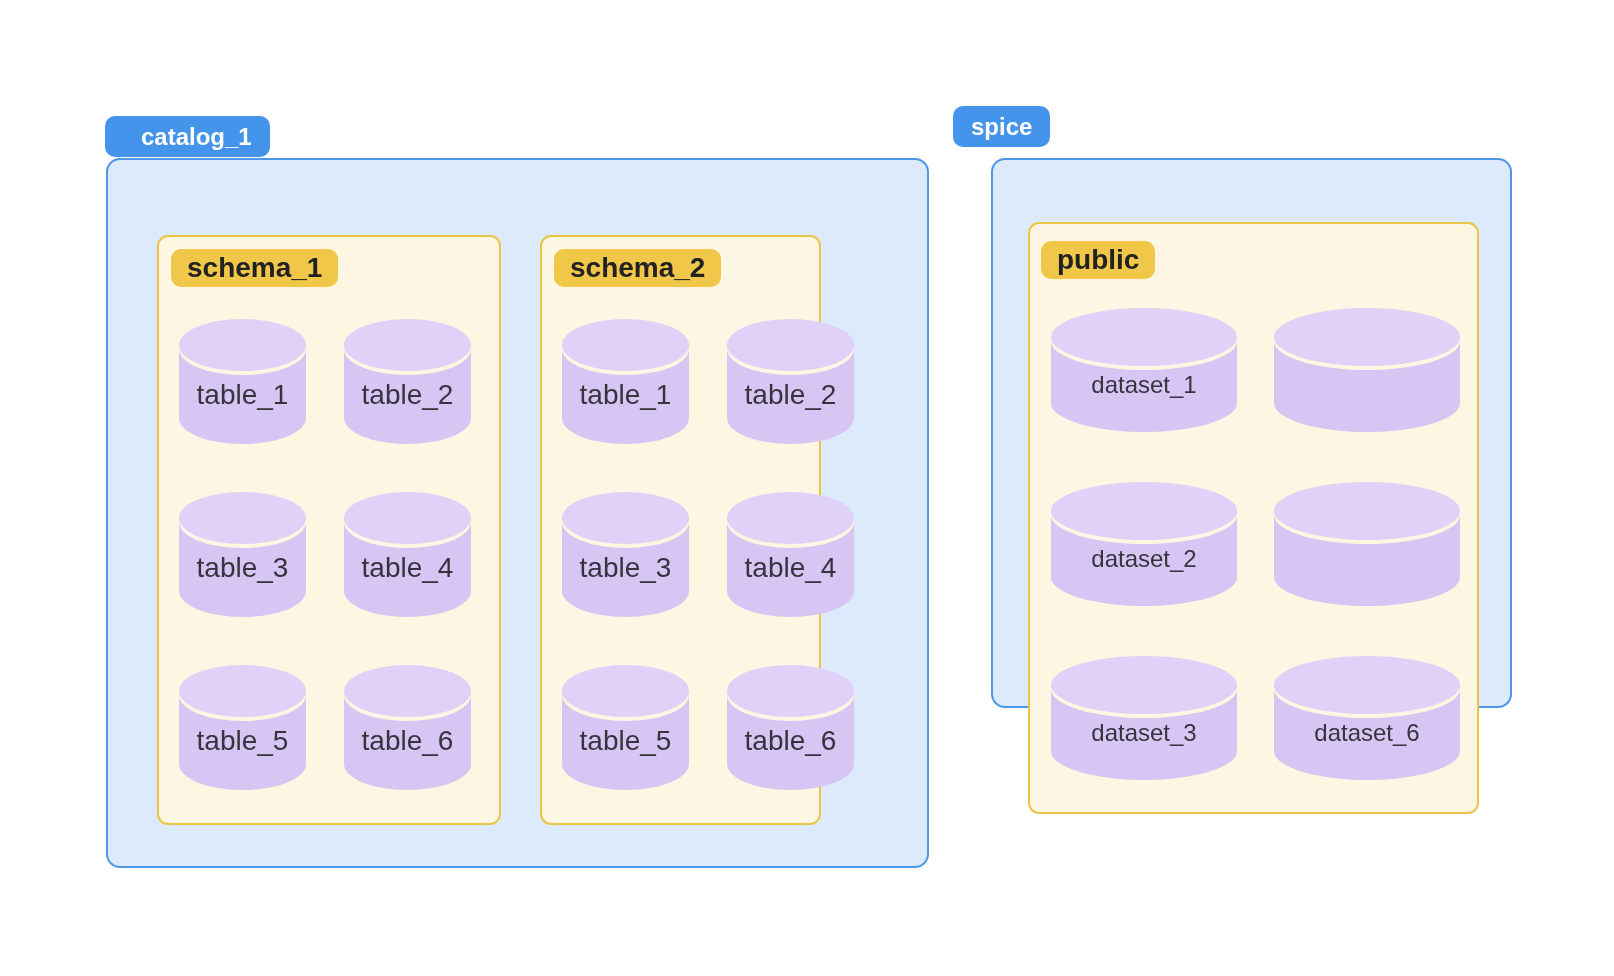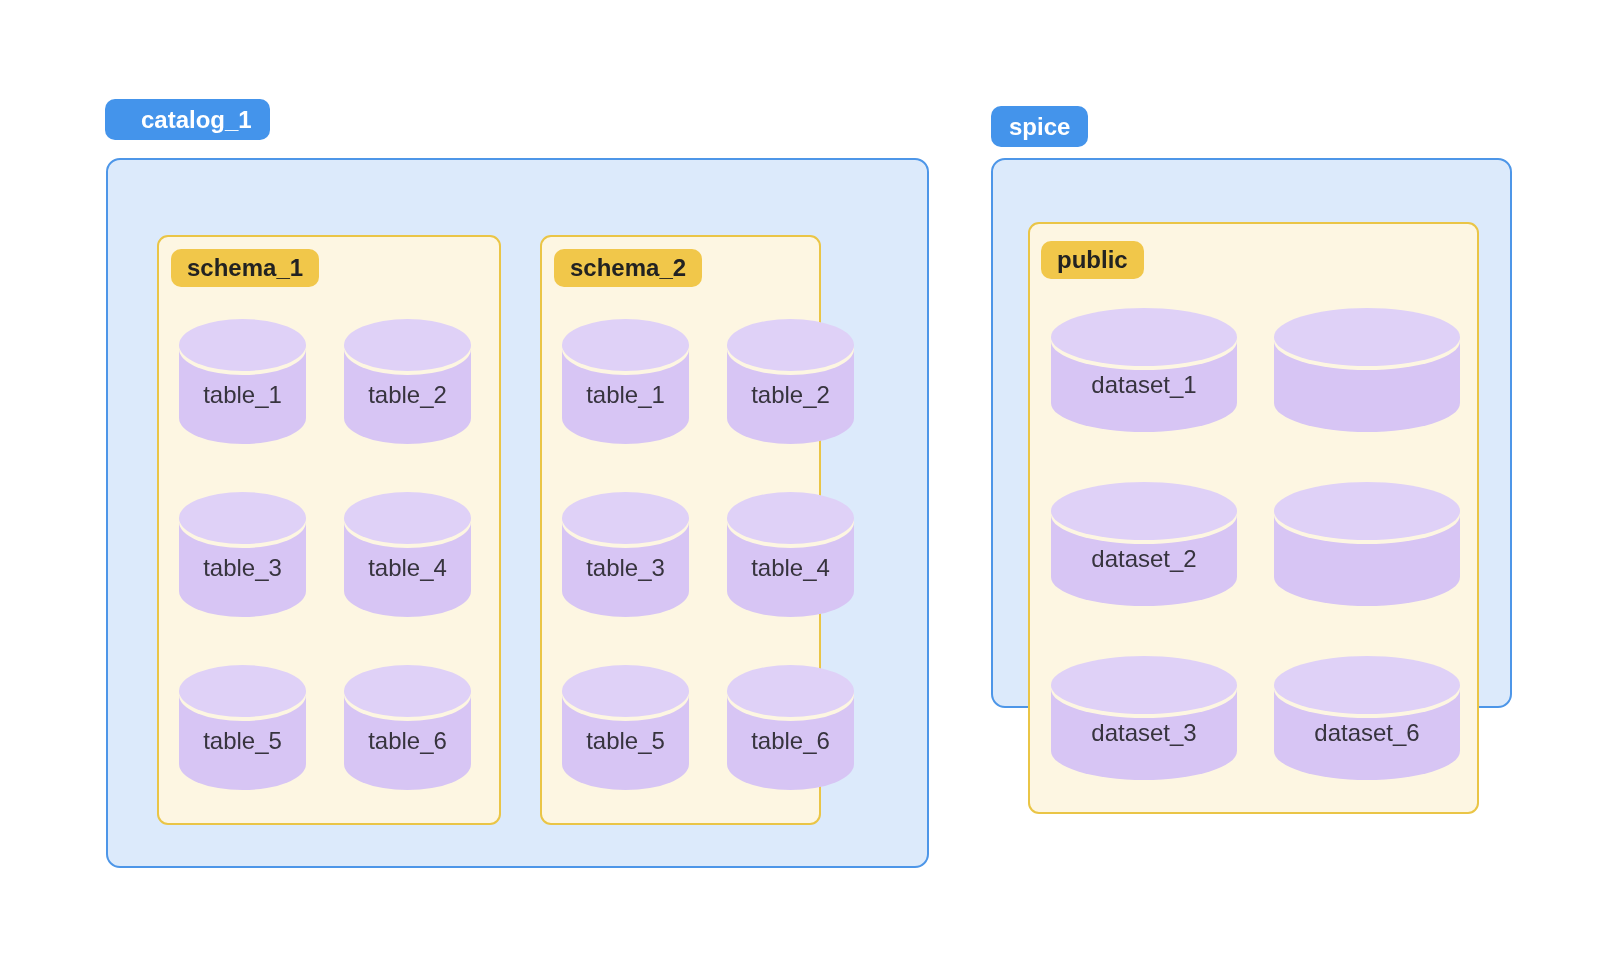--- a/index.html
+++ b/index.html
@@ -13,21 +13,21 @@
   .pill { position:absolute; display:inline-block; box-sizing:border-box;
           border-radius:10px; white-space:nowrap; }
   .pill.blue {
     background:var(--blue-pill-bg,#4494EB);
     color:var(--blue-pill-text,#ffffff);
     font-size:24px; font-weight:600; line-height:25px; padding:8px 18px;
   }
   .pill.gold {
     background:var(--gold-pill-bg,#F1C74A);
     color:var(--gold-pill-text,#222222);
-    font-size:24px; font-weight:700; line-height:24px; padding:7px 16px;
+    font-size:28px; font-weight:700; line-height:24px; padding:7px 16px;
     z-index:2;
   }
 
   
   .blue-container {
     position:absolute; box-sizing:border-box;
     background:var(--blue-container-bg,#DCEAFB);
     border:2px solid var(--blue-container-border,#4D96E8);
     border-radius:14px;
   }
@@ -78,33 +78,33 @@
     z-index:1;
   }
   .cyl-label {
     position:absolute; left:0; right:0; bottom:0; z-index:3;
     display:flex; align-items:center; justify-content:center;
     color:var(--cylinder-label-text,#37343E);
   }
   .cyl.table  { width:127px; height:125px; }
   .cyl.table .cyl-top   { height:52px; }
   .cyl.table .cyl-body  { top:26px; border-radius:0 0 63.5px 63.5px / 0 0 26px 26px; }
-  .cyl.table .cyl-label { top:26px; font-size:24px; }
+  .cyl.table .cyl-label { top:26px; font-size:28px; }
 
   .cyl.dataset { width:186px; height:124px; }
   .cyl.dataset .cyl-top   { height:58px; }
   .cyl.dataset .cyl-body  { top:29px; border-radius:0 0 93px 93px / 0 0 29px 29px; }
   .cyl.dataset .cyl-label { top:29px; font-size:24px; }
 </style>
 </head>
 <body>
 
 <div class="canvas">
 
-  <div class="pill blue" style="left:105px; top:99px;padding-left:36px;">catalog_1</div>
+  <div class="pill blue" style="left:105px; top:116px;padding-left:36px;">catalog_1</div>
 
   <div class="blue-container" id="catalog1-container">
 
     <div class="cream-box" id="schema1-box">
       <div class="pill gold box-pill">schema_1</div>
       <div class="grid tables">
         <div class="cyl table">
           <div class="cyl-body"></div>
           <div class="cyl-top"></div>
           <div class="cyl-label">table_1</div>
@@ -167,21 +167,21 @@
         </div>
         <div class="cyl table">
           <div class="cyl-body"></div>
           <div class="cyl-top"></div>
           <div class="cyl-label">table_6</div>
         </div>
       </div>
     </div>
   </div>
 
-  <div class="pill blue" style="left:991px; top:106px;">spice</div>
+  <div class="pill blue" style="left:953px; top:106px;">spice</div>
 
   <div class="blue-container" id="spice-container">
 
     <div class="cream-box" id="public-box">
       <div class="pill gold box-pill">public</div>
       <div class="grid datasets">
         <div class="cyl dataset">
           <div class="cyl-body"></div>
           <div class="cyl-top"></div>
           <div class="cyl-label">dataset_1</div>

